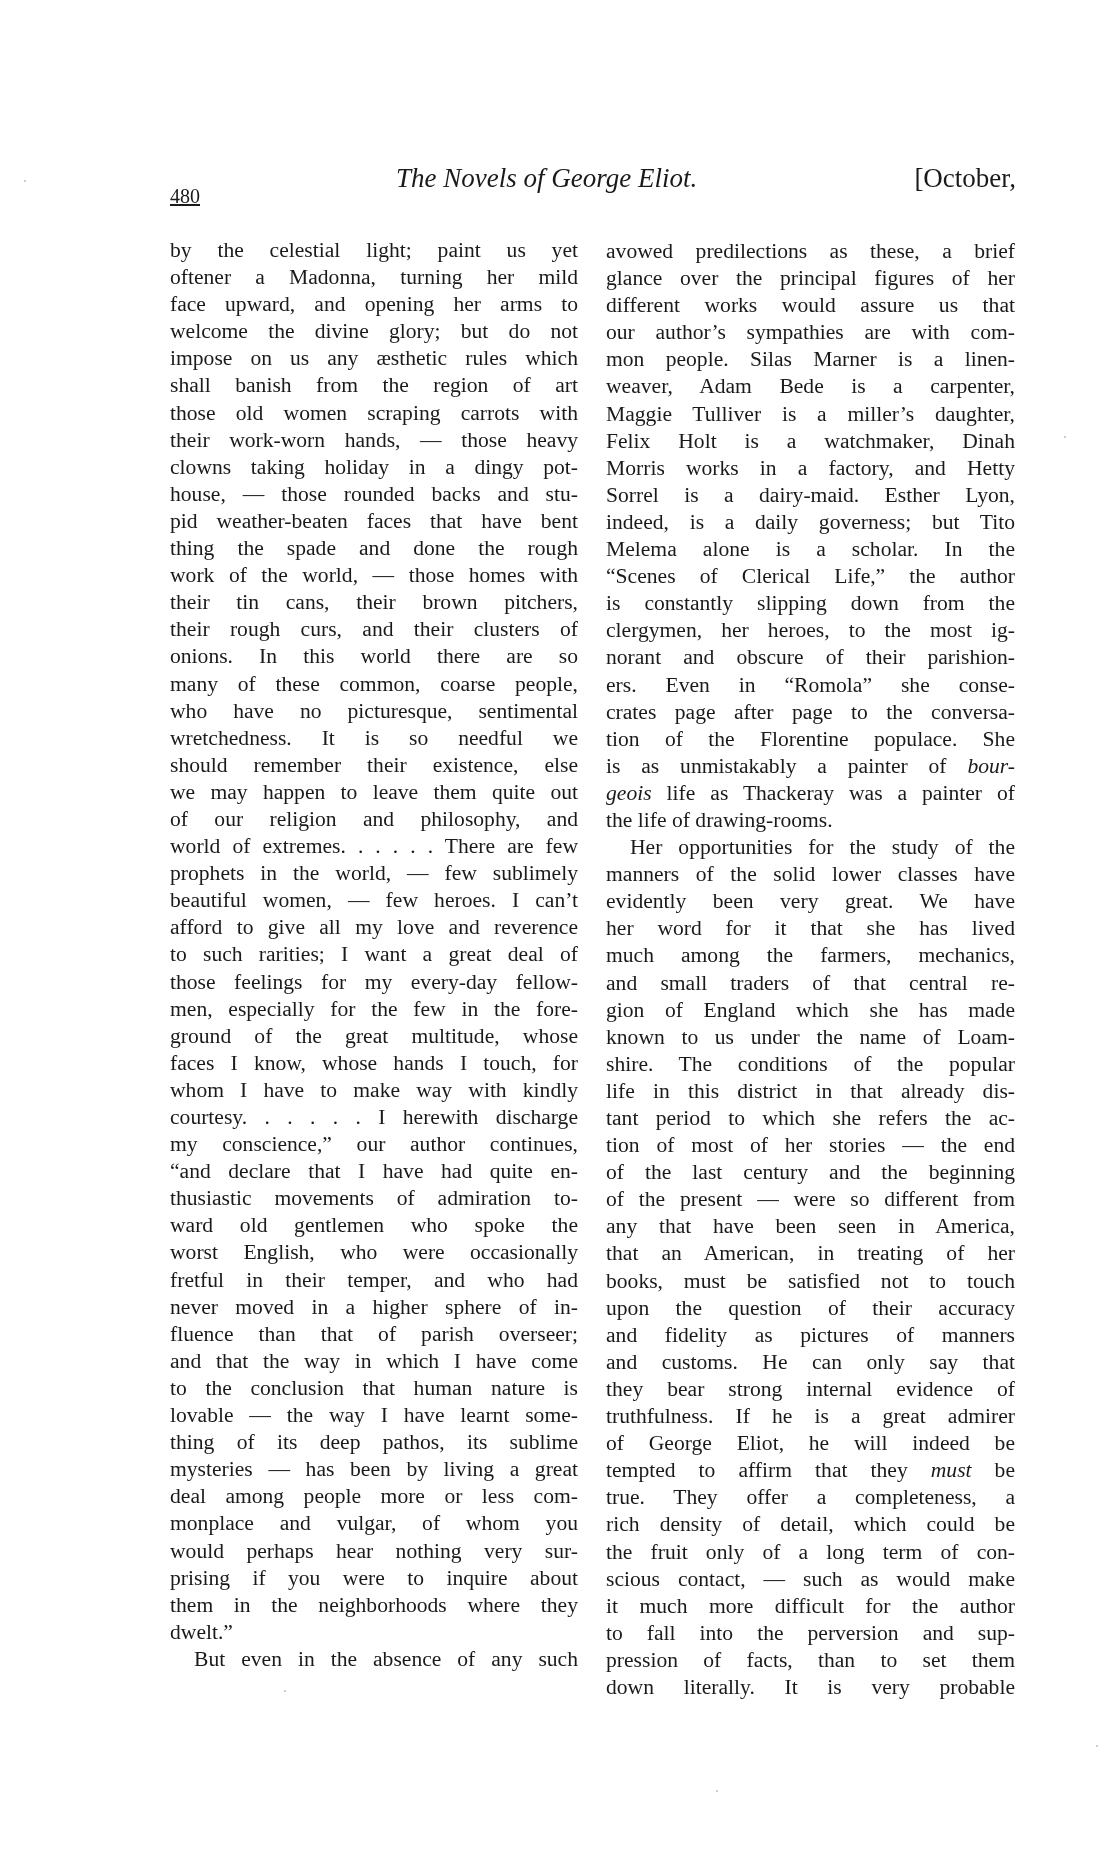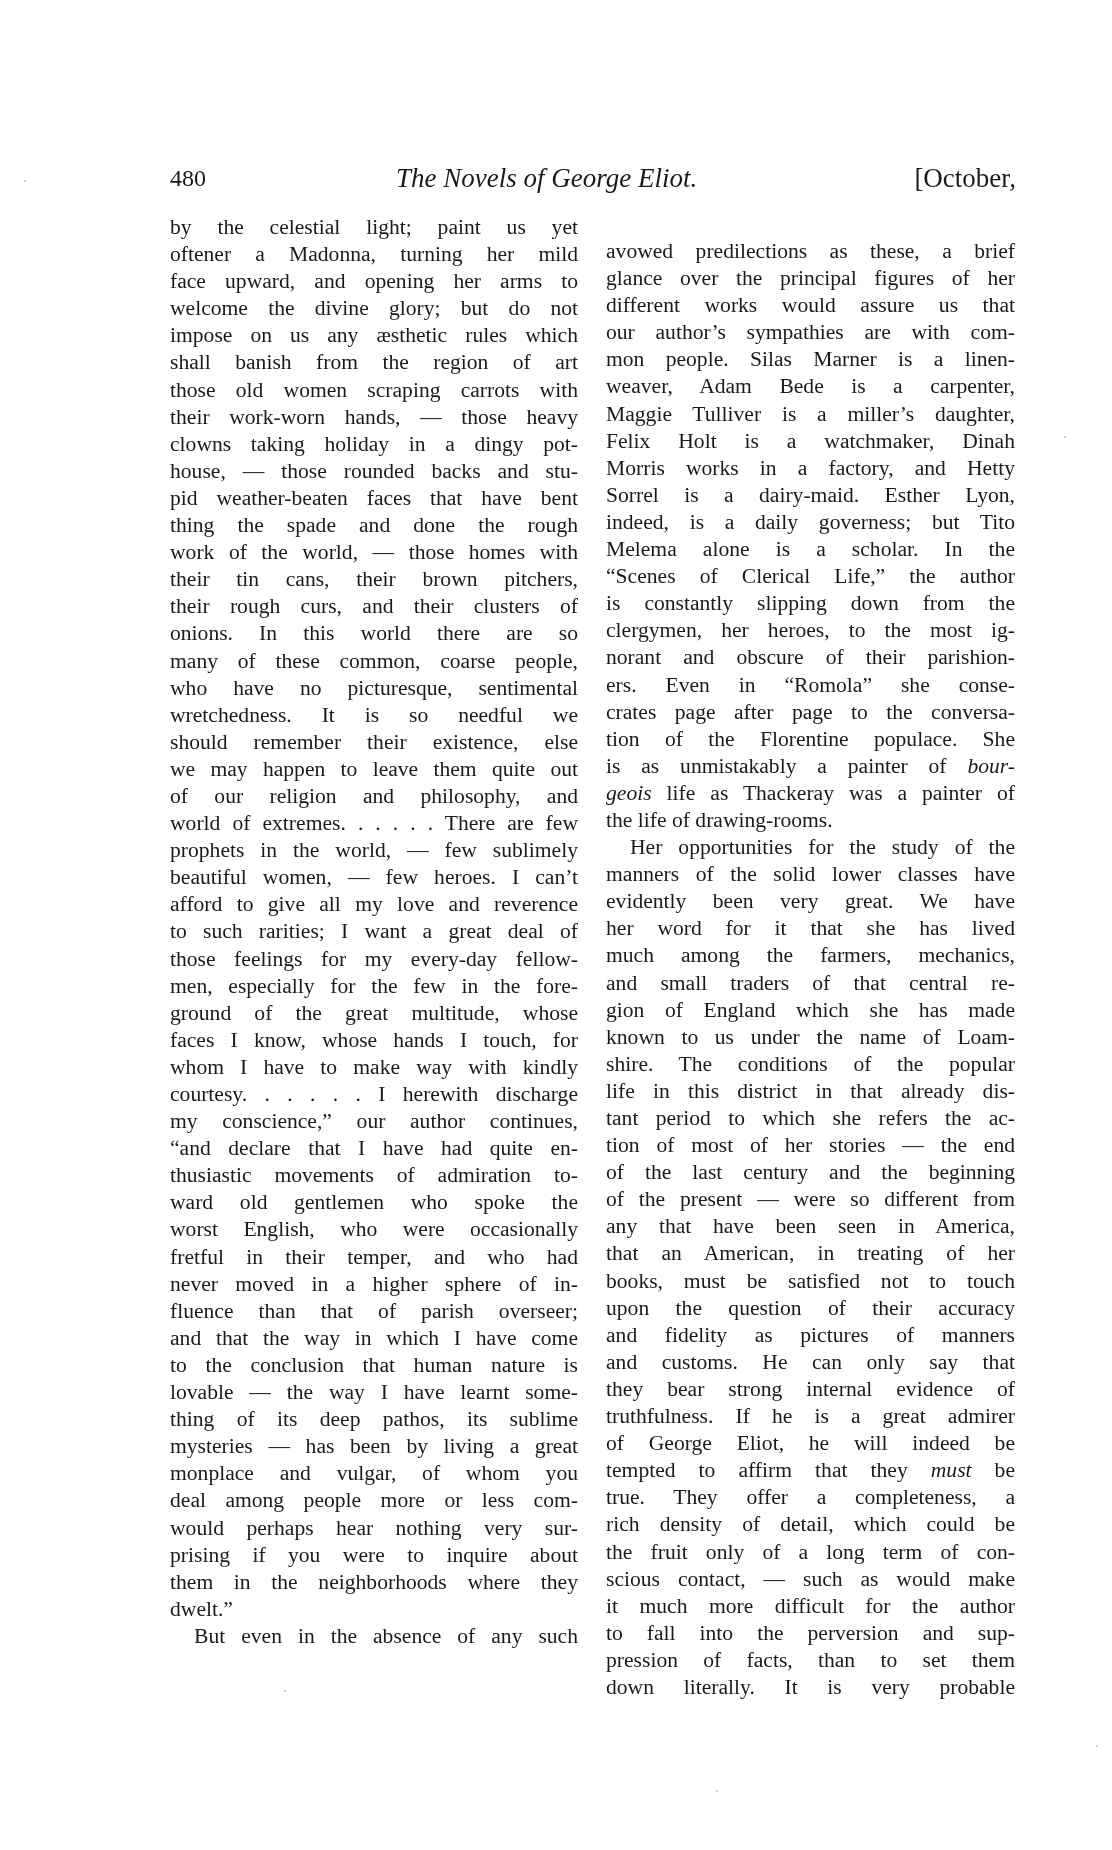--- a/index.html
+++ b/index.html
@@ -1,25 +1,25 @@
 <!DOCTYPE html>
 <html><head>
 <meta charset="utf-8">
 <style>
   html, body { margin: 0; padding: 0; background: #ffffff; }
   body { width: 1112px; height: 1850px; position: relative; overflow: hidden;
          font-family: "Liberation Serif", "DejaVu Serif", serif; color: #1a1a1a; }
   .page { position: absolute; left: 0; top: 0; width: 1112px; height: 1850px; }
   .running-head { position: absolute; top: 160px; left: 170px; width: 846px; height: 36px;
                   font-size: 27px; line-height: 36px; }
-  .page-number { position: absolute; left: 0; top: 0; font-size: 24px; }
+  .page-number { position: absolute; left: 0; top: 18px; font-size: 20px; text-decoration: underline; }
   .running-title { position: absolute; left: 226px; top: 0; font-style: italic; font-size: 27px; }
   .issue-month { position: absolute; right: 0; top: 0; font-size: 27px; text-align: center; }
   .column { position: absolute; top: 214px; font-size: 21.6px; line-height: 27.1px; }
-  .col-left { left: 170px; width: 408px; }
+  .col-left { left: 170px; width: 408px; margin-top: 23px; }
   .col-right { left: 606px; width: 409px; margin-top: 24px; }
   .line { display: block; white-space: nowrap; text-align: justify; text-align-last: justify; height: 27.1px; }
   .line.last { text-align-last: left; }
   .line.indent { padding-left: 24px; }
   .line em { font-style: italic; }
   .speck { position: absolute; width: 2px; height: 2px; background: #bbb; border-radius: 1px; }
 </style>
 </head>
 <body>
 
@@ -71,22 +71,22 @@
     <span class="line">ward old gentlemen who spoke the</span>
     <span class="line">worst English, who were occasionally</span>
     <span class="line">fretful in their temper, and who had</span>
     <span class="line">never moved in a higher sphere of in-</span>
     <span class="line">fluence than that of parish overseer;</span>
     <span class="line">and that the way in which I have come</span>
     <span class="line">to the conclusion that human nature is</span>
     <span class="line">lovable — the way I have learnt some-</span>
     <span class="line">thing of its deep pathos, its sublime</span>
     <span class="line">mysteries — has been by living a great</span>
+    <span class="line">deal among people more or less com-</span>
     <span class="line">monplace and vulgar, of whom you</span>
-    <span class="line">deal among people more or less com-</span>
     <span class="line">would perhaps hear nothing very sur-</span>
     <span class="line">prising if you were to inquire about</span>
     <span class="line">them in the neighborhoods where they</span>
     <span class="line last">dwelt.”</span>
     <span class="line indent">But even in the absence of any such</span>
   </div>
 
   <div class="column col-right">
     <span class="line">avowed predilections as these, a brief</span>
     <span class="line">glance over the principal figures of her</span>

